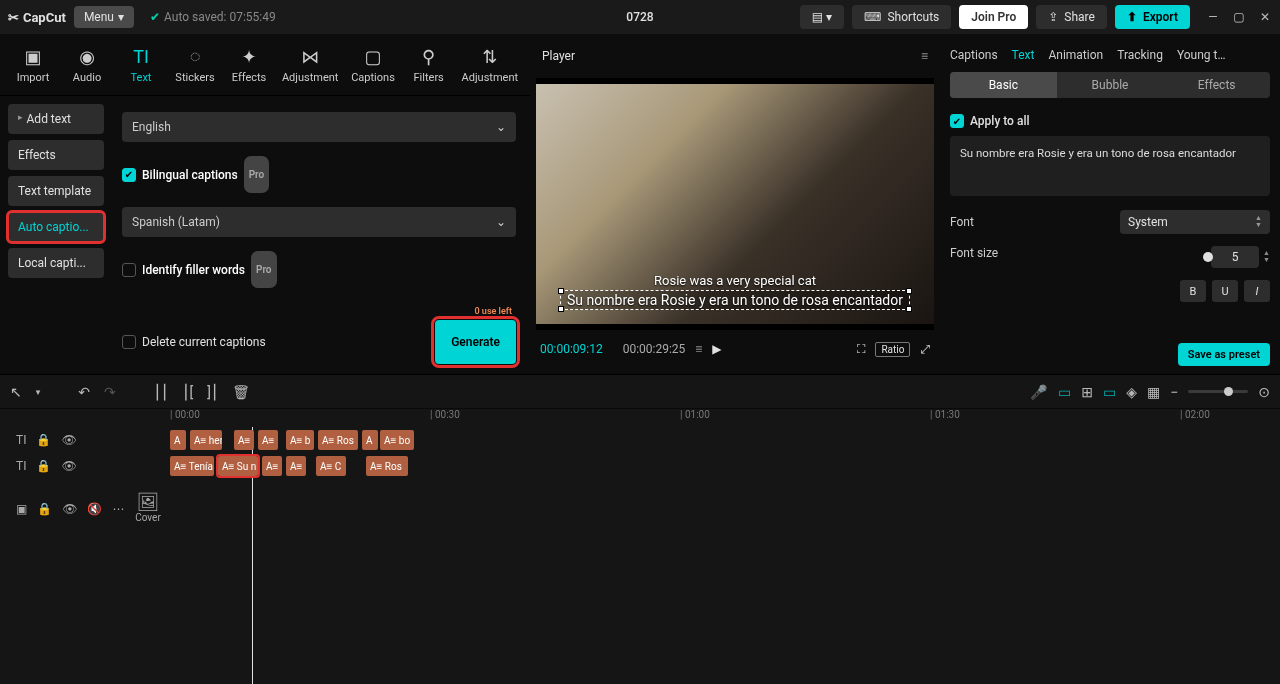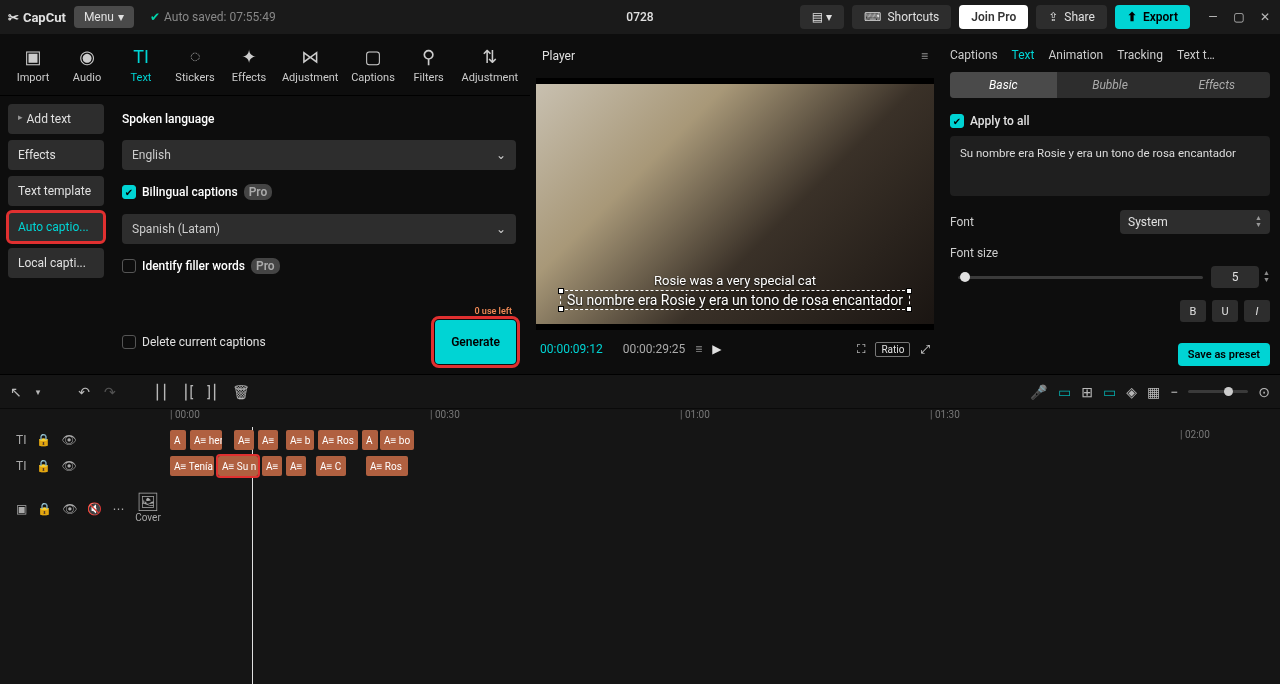--- a/index.html
+++ b/index.html
@@ -34,21 +34,21 @@
 .side-item { background: #2d2d2d; border-radius: 4px; padding: 8px 10px; cursor: pointer; font-size: 12px; white-space: nowrap; overflow: hidden; text-overflow: ellipsis; }
 .side-item.hl { color: #00d4d4; outline: 3px solid #e03030; outline-offset: -1px; }
 .side-item .chev { float: left; margin-right: 4px; font-size: 9px; opacity: .6; }
 
 .left-content { flex: 1; padding: 16px 14px 10px 10px; display: flex; flex-direction: column; gap: 14px; }
 .form-label { color: #fff; font-size: 12px; font-weight: 500; }
 .select { background: #2d2d2d; border: none; border-radius: 4px; padding: 8px 10px; color: #ccc; display: flex; justify-content: space-between; align-items: center; cursor: pointer; width: 100%; }
 .chk-row { display: flex; align-items: center; gap: 6px; }
 .chk { width: 14px; height: 14px; border-radius: 3px; border: 1px solid #555; display: inline-flex; align-items: center; justify-content: center; font-size: 10px; }
 .chk.on { background: #00d4d4; border-color: #00d4d4; color: #000; }
-.pro-badge { background: #444; color: #aaa; font-size: 12px; padding: 1px 5px; border-radius: 7px; font-weight: 600; }
+.pro-badge { background: #444; color: #aaa; font-size: 10px; padding: 13px 5px; border-radius: 7px; font-weight: 600; }
 .bottom-row { margin-top: auto; display: flex; justify-content: space-between; align-items: center; }
 .generate-btn { background: #00d4d4; color: #000; font-weight: 600; padding: 15px 16px; border-radius: 4px; cursor: pointer; outline: 3px solid #e03030; outline-offset: 1px; position: relative; }
 .use-left { position: absolute; top: -14px; right: 4px; font-size: 9px; color: #e85; white-space: nowrap; }
 
 
 .player-col { flex: 1; display: flex; flex-direction: column; padding: 0 6px 6px; min-width: 0; }
 .player-header { height: 44px; display: flex; align-items: center; justify-content: space-between; padding: 0 6px; }
 .player-canvas { background: #000; position: relative; flex: 1; min-height: 0; display: flex; align-items: center; justify-content: center; }
 .video-img { width: 100%; height: 240px; background: linear-gradient(135deg, #c8c0b0 0%, #a89878 30%, #3a3128 60%, #1a1512 100%); position: relative; overflow: hidden; }
 .video-caption-en { position: absolute; bottom: 36px; left: 50%; transform: translateX(-50%); color: #fff; font-size: 13px; text-shadow: 0 1px 2px #000; white-space: nowrap; }
@@ -60,21 +60,21 @@
 .time-cur { color: #00d4d4; }
 .time-dur { color: #aaa; padding-left: 10px; }
 .pc-right { margin-left: auto; display: flex; gap: 10px; align-items: center; }
 .ratio-box { border: 1px solid #777; padding: 1px 5px; font-size: 10px; border-radius: 2px; }
 
 
 .right-col { width: 340px; display: flex; flex-direction: column; padding: 8px 10px; }
 .rtabs { display: flex; gap: 14px; font-size: 12px; padding: 6px 0 10px; }
 .rtab { color: #ccc; cursor: pointer; white-space: nowrap; }
 .rtab.active { color: #00d4d4; }
-.subtabs { display: flex; background: #2d2d2d; border-radius: 4px; overflow: hidden; margin-bottom: 8px; font-style: italic; }
+.subtabs { display: flex; background: #2d2d2d; border-radius: 4px; overflow: hidden; margin-bottom: 8px; }
 .subtab { flex: 1; text-align: center; padding: 6px; cursor: pointer; color: #aaa; }
 .subtab.active { background: #4a4a4a; color: #fff; }
 .apply-row { display: flex; align-items: center; gap: 6px; margin: 8px 0; }
 .text-edit { background: #1f1f1f; border-radius: 4px; padding: 10px; min-height: 60px; color: #ddd; font-size: 11.5px; margin-bottom: 14px; }
 .prop-row { display: flex; align-items: center; justify-content: space-between; margin-bottom: 12px; gap: 10px; }
 .prop-label { color: #ccc; font-size: 12px; }
 .prop-ctrl { display: flex; align-items: center; gap: 4px; }
 .font-select { background: #2d2d2d; border-radius: 4px; padding: 5px 8px; min-width: 150px; display: flex; justify-content: space-between; align-items: center; }
 .num-input { background: #2d2d2d; border-radius: 4px; padding: 4px 8px; width: 48px; text-align: center; }
 .stepper { display: flex; flex-direction: column; }
@@ -196,21 +196,20 @@
       </div>
     <div class="left-body">
       <div class="left-sidebar" id="left-sidebar">
           <div class="side-item"><span class="chev">▸</span>Add text</div>
           <div class="side-item">Effects</div>
           <div class="side-item">Text template</div>
           <div class="side-item hl">Auto captio...</div>
           <div class="side-item">Local capti...</div>
         </div>
       <div class="left-content">
-        <div class="form-label">Spoken language</div>
         <div class="select">
           <span>English</span>
             <span>⌄</span>
         </div>
         <div class="chk-row">
           <span class="chk on">✔</span>
           <span class="form-label">Bilingual captions</span>
           <span class="pro-badge">Pro</span>
         </div>
         <div class="select">
@@ -263,21 +262,21 @@
       </div>
     </div>
   </div>
 
   <div class="right-col">
     <div class="rtabs" id="rtabs">
         <span class="rtab">Captions</span>
         <span class="rtab active">Text</span>
         <span class="rtab">Animation</span>
         <span class="rtab">Tracking</span>
-        <span class="rtab">Text t…</span>
+        <span class="rtab">Young t…</span>
       </div>
     <div class="subtabs" id="subtabs">
         <div class="subtab active">Basic</div>
         <div class="subtab">Bubble</div>
         <div class="subtab">Effects</div>
       </div>
     <div class="apply-row">
       <span class="chk on">✔</span>
       <span style="font-weight:500">Apply to all</span>
     </div>
@@ -287,21 +286,21 @@
       <div class="prop-ctrl">
         <div class="font-select">
           <span>System</span>
           <div class="stepper">
               <span>▲</span>
               <span>▼</span>
             </div>
         </div>
       </div>
     </div>
-    <div class="prop-row" style="flex-direction:column;align-items:stretch;gap:6px">
+    <div class="prop-row" style="flex-direction:row;align-items:stretch;gap:6px">
       <span class="prop-label">Font size</span>
       <div style="display:flex;align-items:center">
         <div class="slider-track">
             <div class="slider-thumb"></div>
           </div>
         <div class="num-input">5</div>
         <div class="stepper" style="margin-left:4px">
             <span>▲</span>
             <span>▼</span>
           </div>
@@ -343,21 +342,21 @@
           <div class="zoom-thumb"></div>
         </div>
       <span class="tl-tool">⊙</span>
     </div>
   </div>
   <div class="tl-ruler" id="tl-ruler">
       <span style="left: 170px;">| 00:00</span>
       <span style="left: 430px;">| 00:30</span>
       <span style="left: 680px;">| 01:00</span>
       <span style="left: 930px;">| 01:30</span>
-      <span style="left: 1180px; margin-top: 20px;">| 02:00</span>
+      <span style="left: 1180px;">| 02:00</span>
     </div>
   <div class="tl-tracks">
     <div class="track-headers">
       <div class="track-head">
         <span>TI</span>
         <span>🔒</span>
         <span>👁</span>
       </div>
       <div class="track-head">
         <span>TI</span>

